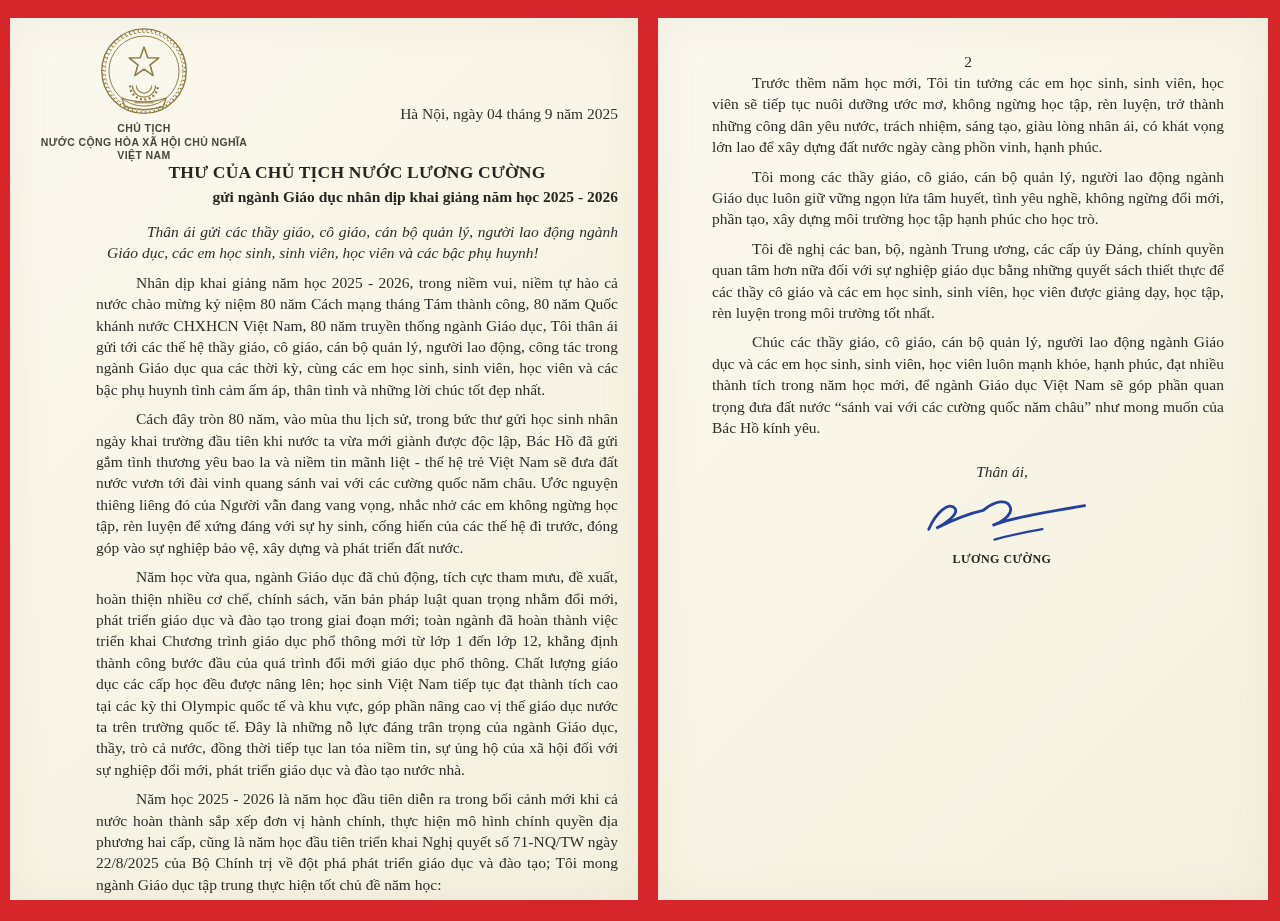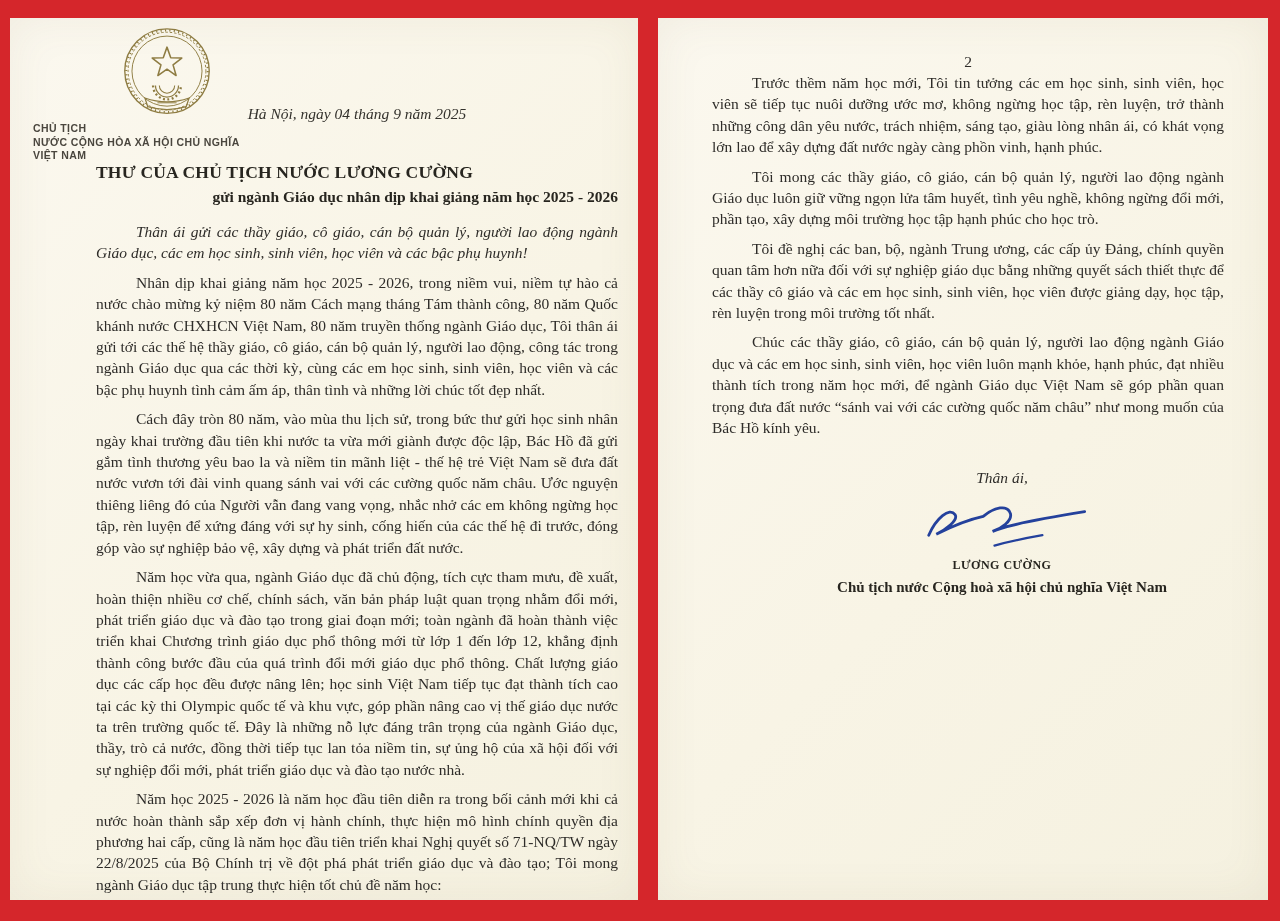--- a/index.html
+++ b/index.html
@@ -12,55 +12,55 @@
   .page{
     position:absolute;top:18px;height:882px;background:#faf7ec;
     background:linear-gradient(135deg,#fbf8ef 0%,#f8f4e5 55%,#f5f1e0 100%);
     box-shadow:inset 0 0 45px rgba(120,100,60,.08);
   }
   #page1{left:10px;width:628px;}
   #page2{left:658px;width:610px;}
 
   
   .seal-block{
-    position:absolute;left:23px;top:8px;width:268px;text-align:left;
+    position:absolute;left:0;top:8px;width:268px;text-align:center;
   }
   .seal-block svg{display:block;margin:0 auto;}
   .seal-caption{
     font-family:"Liberation Sans","DejaVu Sans",sans-serif;
     font-size:10.5px;line-height:13.5px;letter-spacing:.4px;
     color:#4a463e;font-weight:bold;white-space:nowrap;
   }
 
   .p1-content{position:absolute;left:86px;right:20px;top:0;}
   .dateline{
-    margin-top:85px;text-align:center;font-style:italic;font-size:15.5px;
+    margin-top:85px;text-align:right;font-size:15.5px;
     line-height:21px;color:#33312c;
   }
   .letter-title{
-    margin-top:36px;text-align:left;font-weight:bold;font-size:17.5px;
+    margin-top:36px;text-align:center;font-weight:bold;font-size:17.5px;
     line-height:24px;letter-spacing:.2px;color:#27251f;
   }
   .letter-subtitle{
     margin-top:2px;text-align:right;font-weight:bold;font-size:15.5px;
     line-height:21px;color:#27251f;
   }
   .body-par{
     margin:0 0 8px 0;text-align:justify;text-indent:40px;
     font-size:15.5px;line-height:21.4px;
   }
-  .salutation{margin-top:14px;font-style:italic;}
+  .salutation{margin-top:14px;font-style:italic;margin-left:11px;}
 
   
   .p2-content{position:absolute;left:54px;right:44px;top:0;}
   .page-number{margin-top:34px;text-align:center;font-size:15.5px;line-height:20px;}
   .p2-first{}
 
   .signature-block{
-    margin-top:28px;margin-left:88px;width:404px;text-align:center;
+    margin-top:22px;margin-left:88px;width:404px;text-align:center;
   }
   .closing{font-style:italic;font-size:15.5px;line-height:21px;}
   .signature-block svg{display:block;margin:4px auto 0 auto;}
   .signer-name{font-weight:bold;font-size:12px;line-height:23px;letter-spacing:.5px;color:#27251f;}
   .signer-title{font-weight:bold;font-size:15px;line-height:21px;color:#27251f;}
 
   .gold{stroke:#8e7c42;fill:none;}
 </style>
 </head>
 <body>
@@ -117,16 +117,15 @@
 
     <div class="signature-block">
       <div class="closing">Thân ái,</div>
       <svg width="190" height="62" viewBox="0 0 200 66">
         <g fill="none" stroke="#24419c" stroke-width="3" stroke-linecap="round">
           <path d="M22,46 C30,28 44,16 50,24 C54,30 40,40 30,45 C48,36 66,29 80,26 C92,16 106,13 109,23 C111,31 99,39 90,42 C98,38 120,32 188,21"></path>
           <path d="M92,57 C110,52 126,49 143,46" stroke-width="2.4"></path>
         </g>
       </svg>
       <div class="signer-name">LƯƠNG CƯỜNG</div>
-      <div class="signer-title">Chủ tịch nước Cộng hoà xã hội chủ nghĩa Việt Nam</div>
     </div>
   </div>
 </div>
 
 </body></html>

